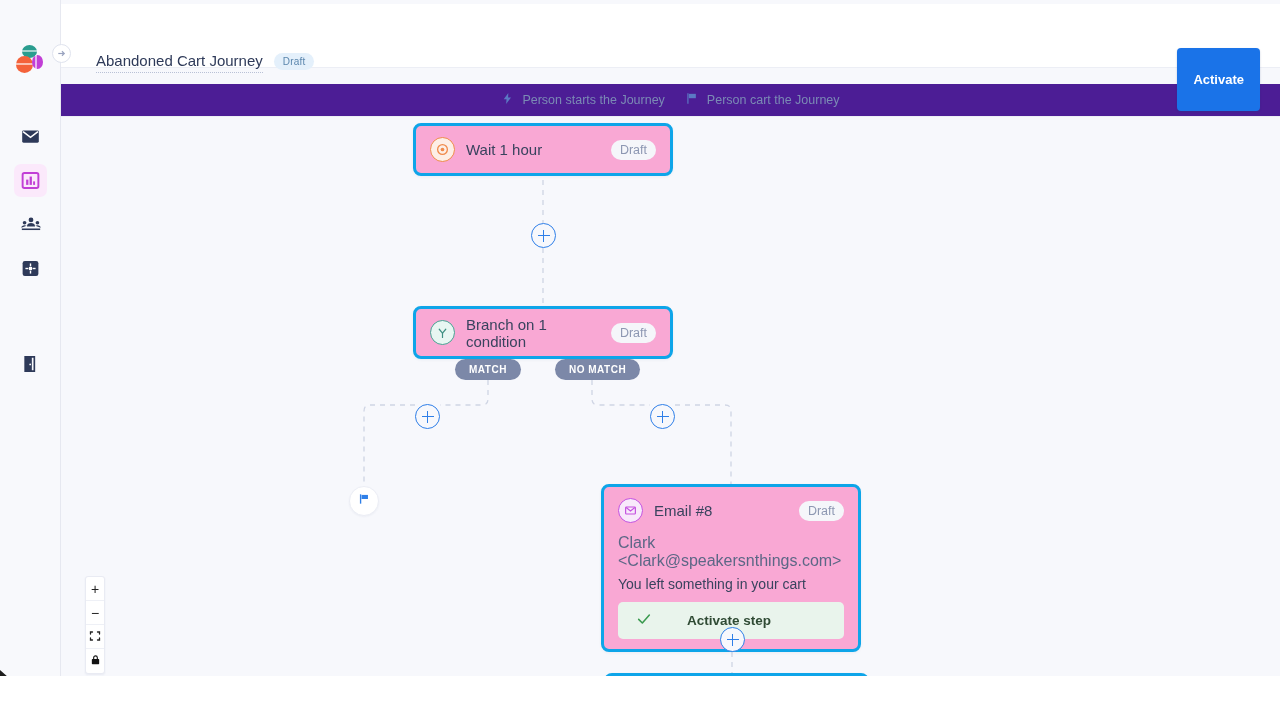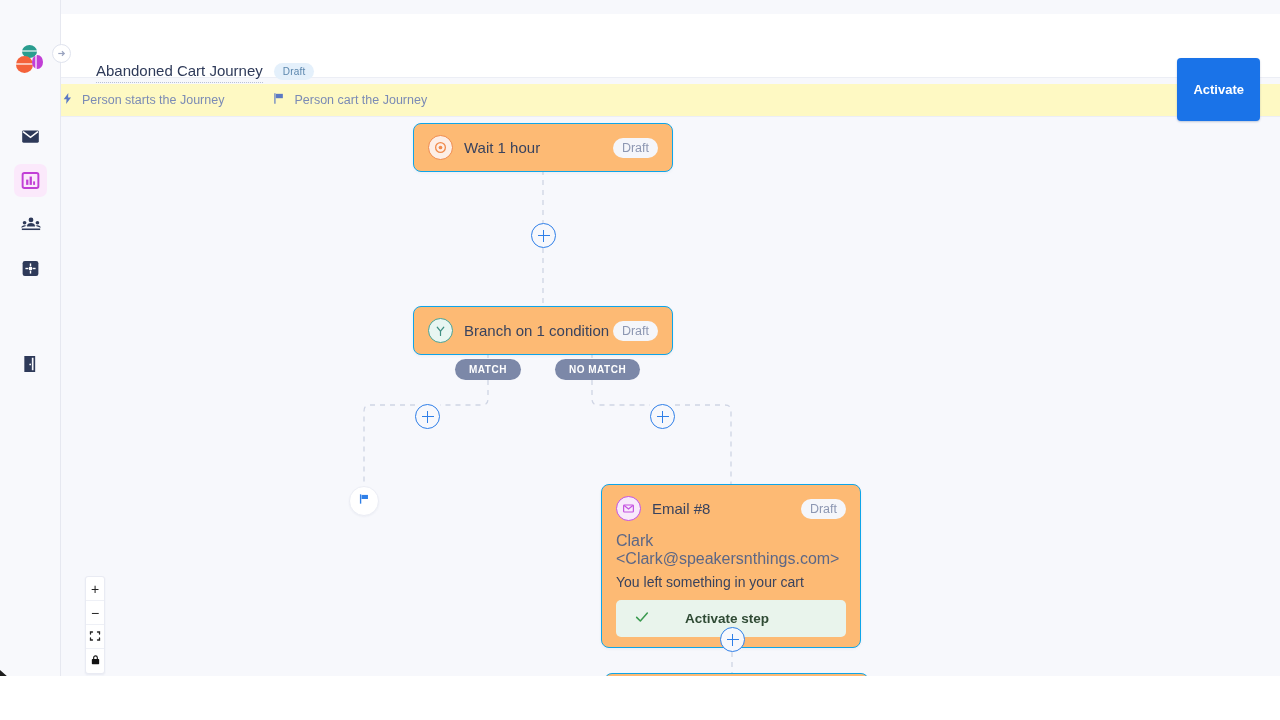--- a/index.html
+++ b/index.html
@@ -69,21 +69,21 @@
     background: #ffffff;
     border: 1px solid #dfe3ee;
     display: flex; align-items: center; justify-content: center;
     cursor: pointer;
     z-index: 40;
   }
 
   
   #header {
     position: absolute;
-    left: 61px; top: 14px;
+    left: 61px; top: 4px;
     width: 1219px; height: 64px;
     background: #ffffff;
     border-bottom: 1px solid #eceef5;
     z-index: 20;
     text-decoration: underline;
   }
   #title-wrap {
     position: absolute;
     left: 35px; top: 48px;
     display: flex; align-items: center; gap: 11px;
@@ -117,46 +117,46 @@
     padding: 24px 16px;
     cursor: pointer;
     box-shadow: 0 1px 2px rgba(20,60,120,.25);
   }
 
   
   #legend {
     position: absolute;
     left: 61px; top: 84px;
     width: 1219px; height: 33px;
-    background: #fef9c3;
+    background: #4c1d95;
     border-bottom: 1px solid #eceef5;
-    display: flex; align-items: center; 
-    gap: 48px;
+    display: flex; align-items: center; justify-content: center;
+    gap: 20px;
     z-index: 18;
   }
   .legend-item {
     display: flex; align-items: center; gap: 8px;
     font-size: 12.5px;
     color: #7b8bb5;
   }
 
   
   #canvas {
     position: absolute;
     left: 61px; top: 117px;
     width: 1219px; height: 559px;
     background: #f7f8fc;
     overflow: hidden;
   }
   #edges { position: absolute; left: 0; top: 0; width: 1219px; height: 600px; }
 
   .node-card {
     position: absolute;
-    background: #fdba74;
-    border: 1px solid #0ea5e9;
+    background: #f9a8d4;
+    border: 3px solid #0ea5e9;
     border-radius: 8px;
     box-shadow: 0 1px 3px rgba(40,60,120,.06);
     z-index: 5;
   }
   .card-head {
     display: flex; align-items: center;
     padding: 0 14px;
     height: 47px;
   }
   .card-icon {

